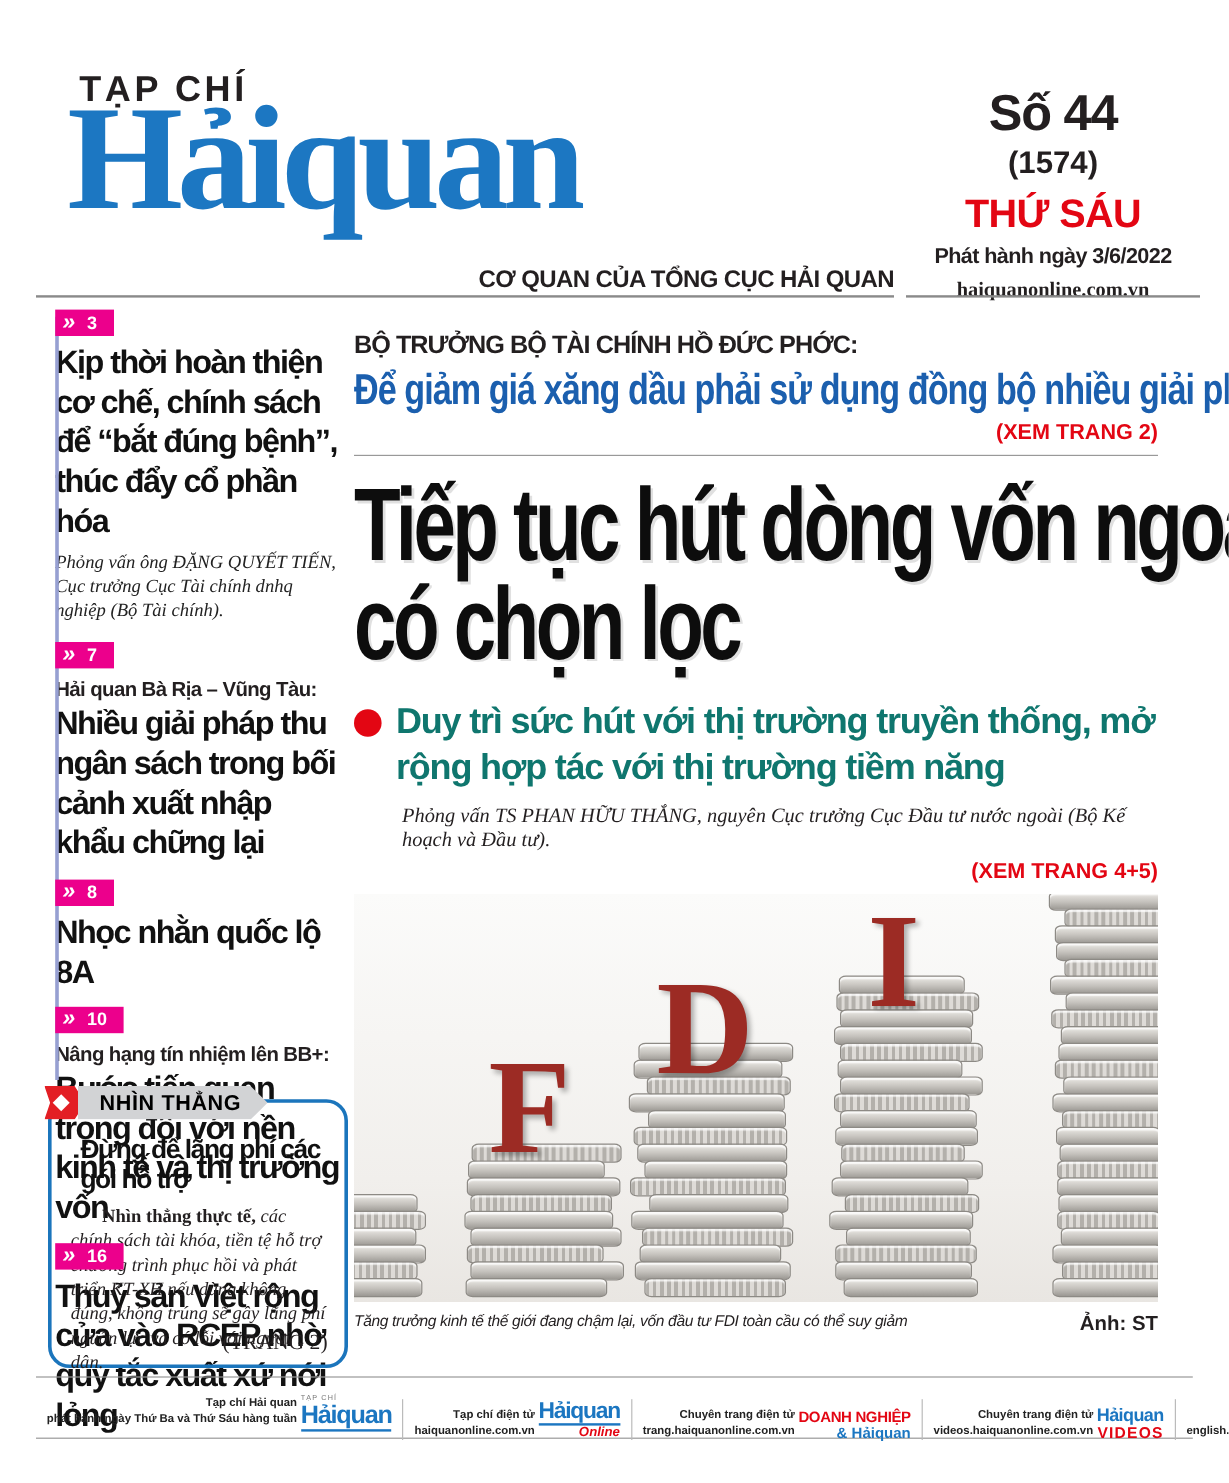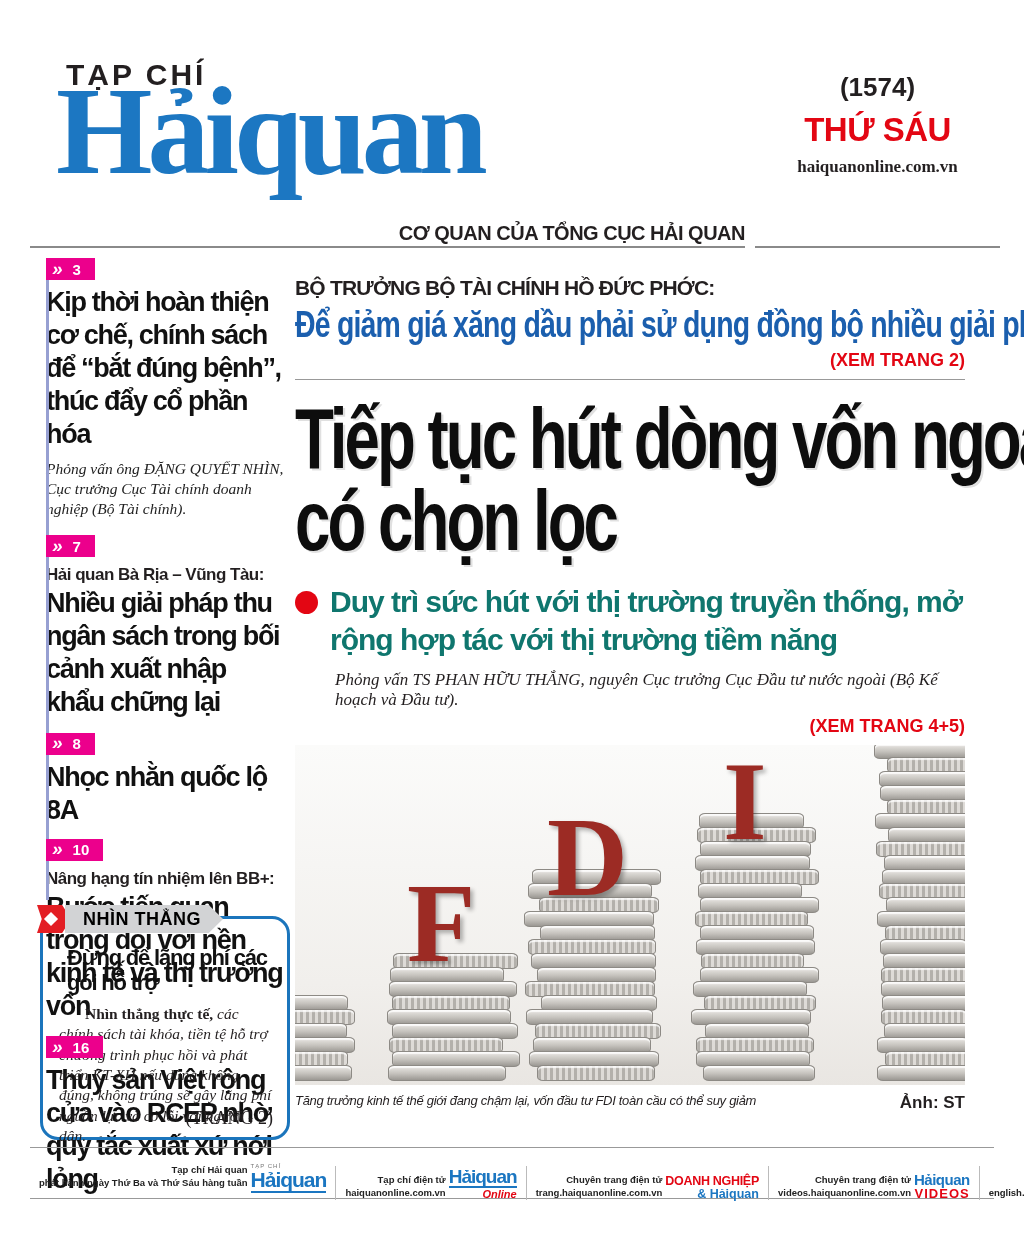--- a/index.html
+++ b/index.html
@@ -106,36 +106,38 @@
 <body>
 
 <div id="page">
 
   <div class="mast-kicker">TẠP CHÍ</div>
   <div class="mast-title">Hảiquan</div>
   <div class="mast-tagline">CƠ QUAN CỦA TỔNG CỤC HẢI QUAN</div>
   <div class="mast-rule"></div>
 
   <div class="issue">
+    <div class="issue-no">Số 44</div>
     <div class="issue-code">(1574)</div>
     <div class="issue-day">THỨ SÁU</div>
+    <div class="issue-date">Phát hành ngày 3/6/2022</div>
     <div class="issue-site">haiquanonline.com.vn</div>
   </div>
   <div class="issue-rule"></div>
 
   <div class="sidebar">
     <div class="side-rail"></div>
 
     <div class="side-item" style="margin-left:-10px;">
       <span class="badge">
         <span class="chev">»</span>
         <span class="pg">3</span>
       </span>
       <div class="side-head">Kịp thời hoàn thiện cơ chế, chính sách để “bắt đúng bệnh”, thúc đẩy cổ phần hóa</div>
-      <div class="side-credit">Phỏng vấn ông ĐẶNG QUYẾT NHÌN, Cục trưởng Cục Tài chính doanh nghiệp (Bộ Tài chính).</div>
+      <div class="side-credit">Phỏng vấn ông ĐẶNG QUYẾT TIẾN, Cục trưởng Cục Tài chính dnhq nghiệp (Bộ Tài chính).</div>
     </div>
 
     <div class="side-item" style="margin-left:-10px;margin-top:16px;">
       <span class="badge">
         <span class="chev">»</span>
         <span class="pg">7</span>
       </span>
       <div class="side-kicker">Hải quan Bà Rịa – Vũng Tàu:</div>
       <div class="side-head" style="margin-top:0;">Nhiều giải pháp thu ngân sách trong bối cảnh xuất nhập khẩu chững lại</div>
     </div>

